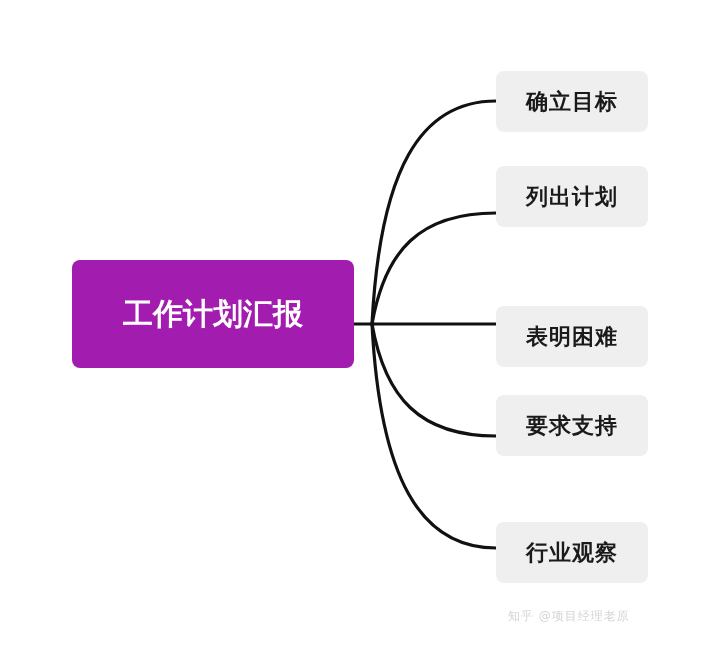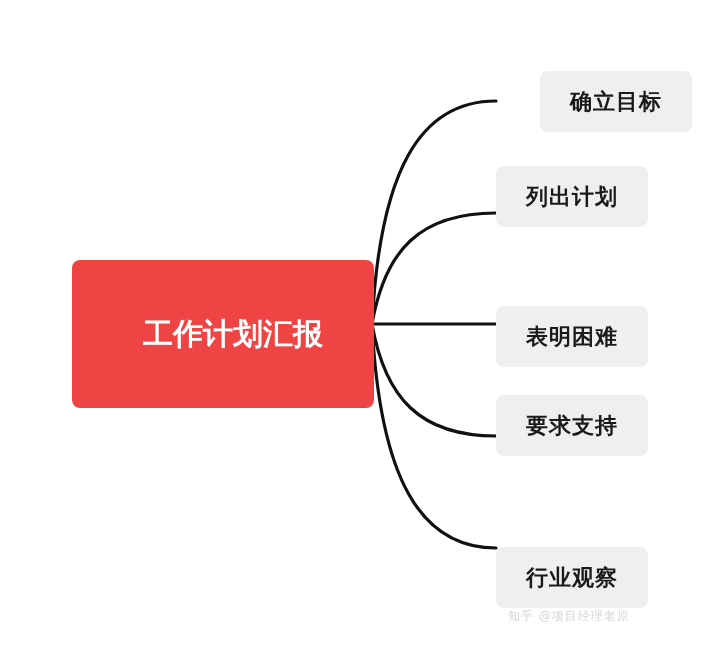--- a/index.html
+++ b/index.html
@@ -19,33 +19,32 @@
       left: 0;
       top: 0;
       width: 720px;
       height: 651px;
     }
     .root-node {
       position: absolute;
       left: 72px;
       top: 260px;
       width: 282px;
-      height: 148px;
-      background: #ef4444;
+      height: 108px;
+      background: #a21caf;
       border-radius: 8px;
       display: flex;
       flex-direction: column;
       align-items: center;
       justify-content: center;
       color: #ffffff;
       font-weight: bold;
       font-size: 30px;
       line-height: 44px;
       text-align: center;
-      padding-left: 20px;
     }
     .leaf-node {
       position: absolute;
       left: 496px;
       width: 152px;
       height: 61px;
       background: #efefef;
       border-radius: 8px;
       display: flex;
       align-items: center;
@@ -76,29 +75,29 @@
     <path d="M372,324 L496,324"></path>
     <path d="M372,324 C385,398 420,436 496,436"></path>
     <path d="M372,324 C380,478 420,548 496,548"></path>
   </g>
 </svg>
 
 <div class="root-node">
   <div>工作计划汇报</div>
 </div>
 
-<div class="leaf-node" style="top:71px;margin-left:44px;">
+<div class="leaf-node" style="top:71px;">
   <span>确立目标</span>
 </div>
 <div class="leaf-node" style="top:166px;">
   <span>列出计划</span>
 </div>
 <div class="leaf-node" style="top:306px;">
   <span>表明困难</span>
 </div>
 <div class="leaf-node" style="top:395px;">
   <span>要求支持</span>
 </div>
-<div class="leaf-node" style="top:547px;">
+<div class="leaf-node" style="top:522px;">
   <span>行业观察</span>
 </div>
 
 <div class="watermark">知乎 @项目经理老原</div>
 
 </body></html>

